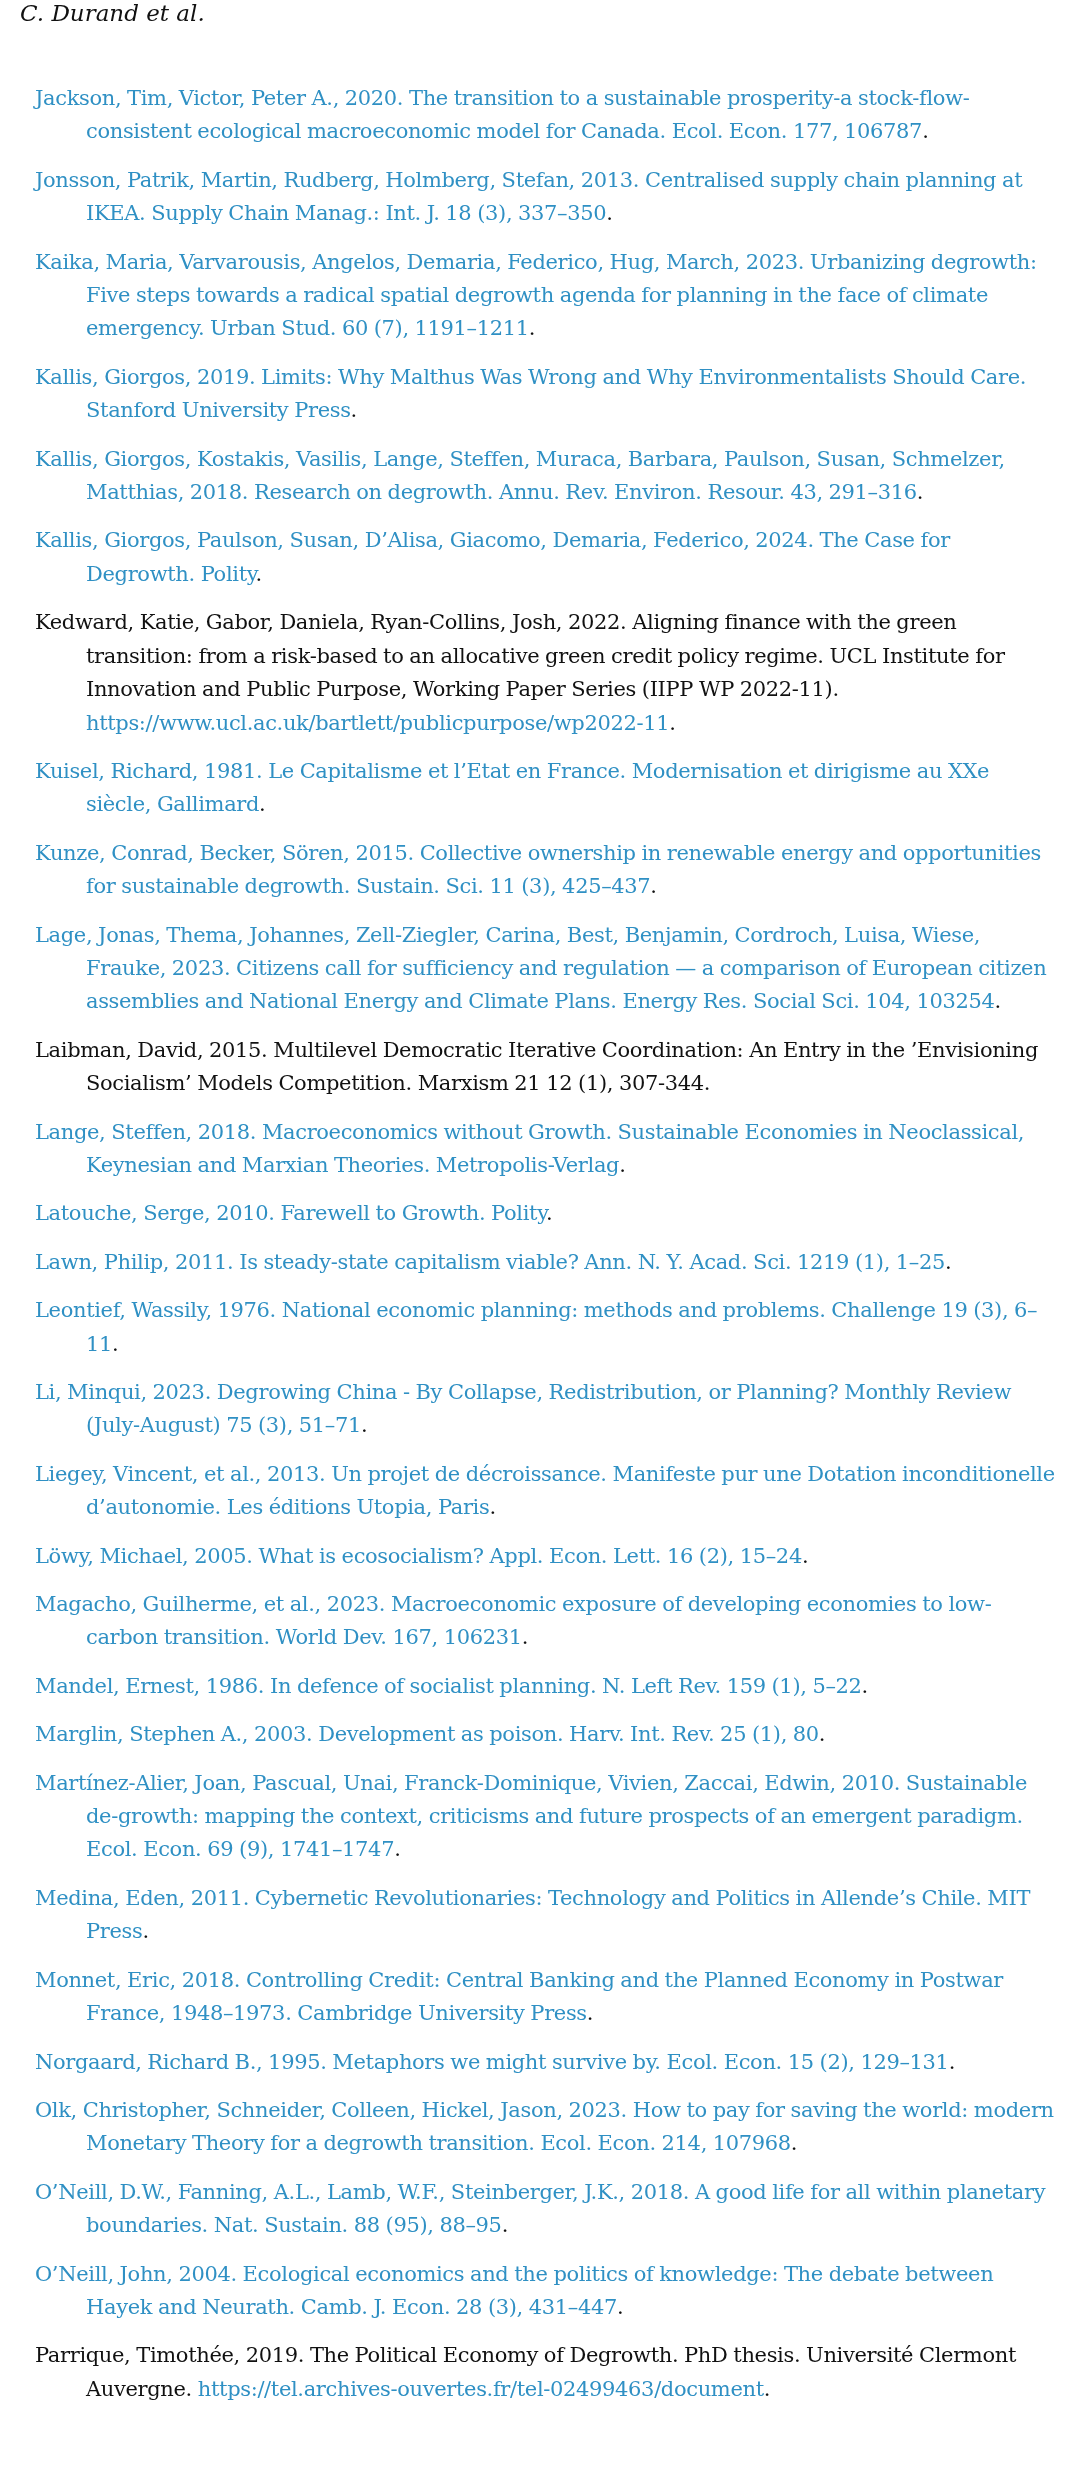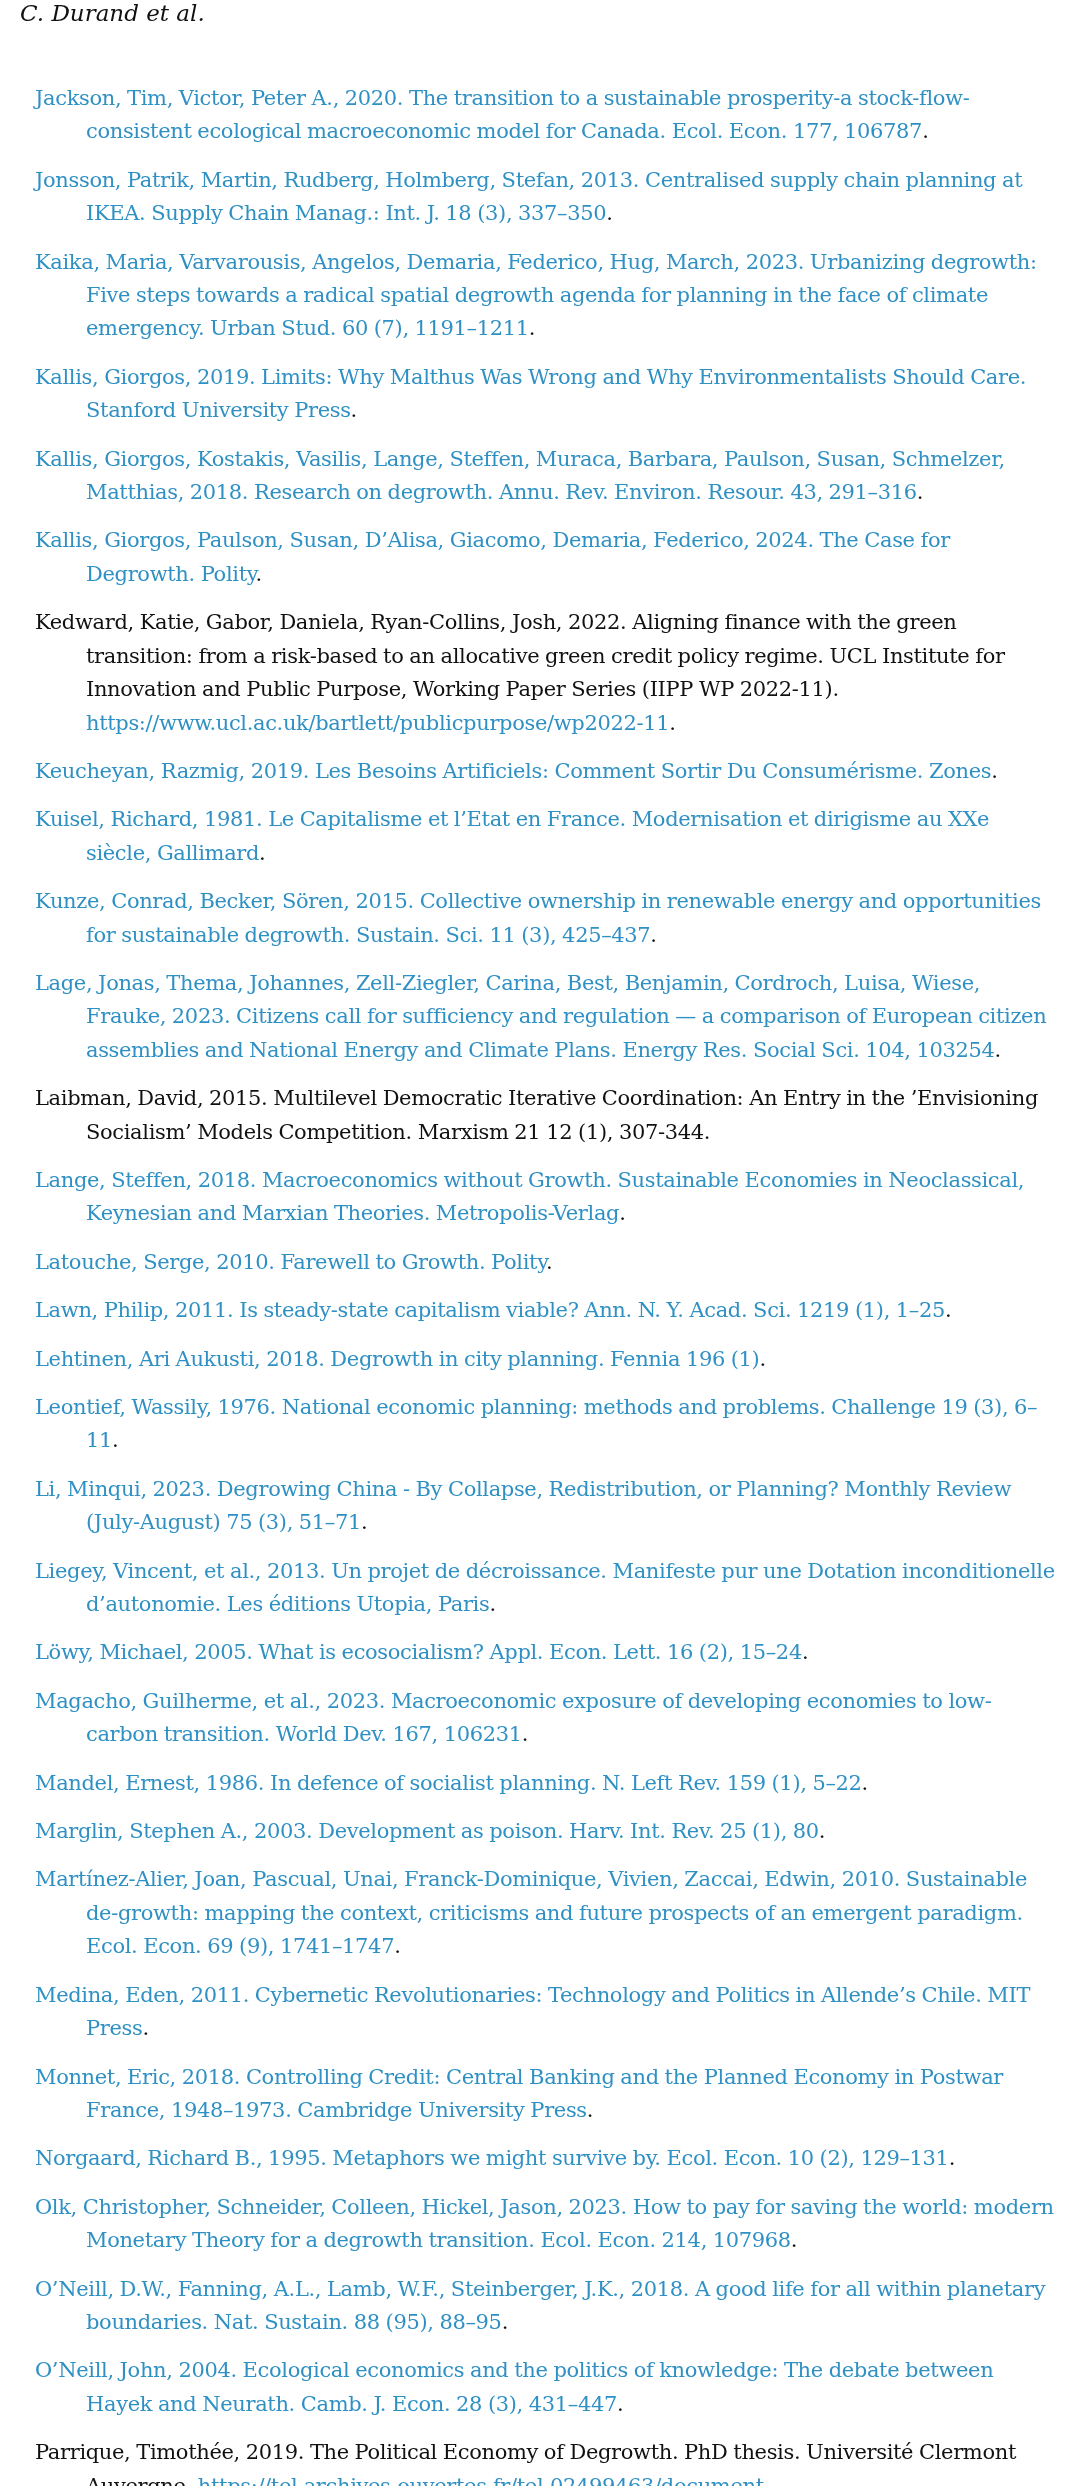--- a/index.html
+++ b/index.html
@@ -47,37 +47,35 @@
 <div class="running-head">C. Durand et al.</div>
 
 <ul class="ref-list" id="ref-list">
     <li class="ref"><a class="lnk">Jackson, Tim, Victor, Peter A., 2020. The transition to a sustainable prosperity-a stock-flow-consistent ecological macroeconomic model for Canada. Ecol. Econ. 177, 106787</a><span class="plain">.</span></li>
     <li class="ref"><a class="lnk">Jonsson, Patrik, Martin, Rudberg, Holmberg, Stefan, 2013. Centralised supply chain planning at IKEA. Supply Chain Manag.: Int. J. 18 (3), 337–350</a><span class="plain">.</span></li>
     <li class="ref"><a class="lnk">Kaika, Maria, Varvarousis, Angelos, Demaria, Federico, Hug, March, 2023. Urbanizing degrowth: Five steps towards a radical spatial degrowth agenda for planning in the face of climate emergency. Urban Stud. 60 (7), 1191–1211</a><span class="plain">.</span></li>
     <li class="ref"><a class="lnk">Kallis, Giorgos, 2019. Limits: Why Malthus Was Wrong and Why Environmentalists Should Care. Stanford University Press</a><span class="plain">.</span></li>
     <li class="ref"><a class="lnk">Kallis, Giorgos, Kostakis, Vasilis, Lange, Steffen, Muraca, Barbara, Paulson, Susan, Schmelzer, Matthias, 2018. Research on degrowth. Annu. Rev. Environ. Resour. 43, 291–316</a><span class="plain">.</span></li>
     <li class="ref"><a class="lnk">Kallis, Giorgos, Paulson, Susan, D’Alisa, Giacomo, Demaria, Federico, 2024. The Case for Degrowth. Polity</a><span class="plain">.</span></li>
     <li class="ref"><span class="plain">Kedward, Katie, Gabor, Daniela, Ryan-Collins, Josh, 2022. Aligning finance with the green transition: from a risk-based to an allocative green credit policy regime. UCL Institute for Innovation and Public Purpose, Working Paper Series (IIPP WP 2022-11). </span><a class="lnk">https://www.ucl.ac.uk/bartlett/publicpurpose/wp2022-11</a><span class="plain">.</span></li>
-    <li class="ref"><a class="lnk">Keucheyan, Razmig, 2019. Les Besoins Artificiels: Comment Sortir Du Consumérisme. Zones</a><span class="plain">.</span></li>
     <li class="ref"><a class="lnk">Kuisel, Richard, 1981. Le Capitalisme et l’Etat en France. Modernisation et dirigisme au XXe siècle, Gallimard</a><span class="plain">.</span></li>
     <li class="ref"><a class="lnk">Kunze, Conrad, Becker, Sören, 2015. Collective ownership in renewable energy and opportunities for sustainable degrowth. Sustain. Sci. 11 (3), 425–437</a><span class="plain">.</span></li>
     <li class="ref"><a class="lnk">Lage, Jonas, Thema, Johannes, Zell-Ziegler, Carina, Best, Benjamin, Cordroch, Luisa, Wiese, Frauke, 2023. Citizens call for sufficiency and regulation — a comparison of European citizen assemblies and National Energy and Climate Plans. Energy Res. Social Sci. 104, 103254</a><span class="plain">.</span></li>
     <li class="ref"><span class="plain">Laibman, David, 2015. Multilevel Democratic Iterative Coordination: An Entry in the ’Envisioning Socialism’ Models Competition. Marxism 21 12 (1), 307-344.</span><span class="plain"></span></li>
     <li class="ref"><a class="lnk">Lange, Steffen, 2018. Macroeconomics without Growth. Sustainable Economies in Neoclassical, Keynesian and Marxian Theories. Metropolis-Verlag</a><span class="plain">.</span></li>
     <li class="ref"><a class="lnk">Latouche, Serge, 2010. Farewell to Growth. Polity</a><span class="plain">.</span></li>
     <li class="ref"><a class="lnk">Lawn, Philip, 2011. Is steady-state capitalism viable? Ann. N. Y. Acad. Sci. 1219 (1), 1–25</a><span class="plain">.</span></li>
-    <li class="ref"><a class="lnk">Lehtinen, Ari Aukusti, 2018. Degrowth in city planning. Fennia 196 (1)</a><span class="plain">.</span></li>
     <li class="ref"><a class="lnk">Leontief, Wassily, 1976. National economic planning: methods and problems. Challenge 19 (3), 6–11</a><span class="plain">.</span></li>
     <li class="ref"><a class="lnk">Li, Minqui, 2023. Degrowing China - By Collapse, Redistribution, or Planning? Monthly Review (July-August) 75 (3), 51–71</a><span class="plain">.</span></li>
     <li class="ref"><a class="lnk">Liegey, Vincent, et al., 2013. Un projet de décroissance. Manifeste pur une Dotation inconditionelle d’autonomie. Les éditions Utopia, Paris</a><span class="plain">.</span></li>
     <li class="ref"><a class="lnk">Löwy, Michael, 2005. What is ecosocialism? Appl. Econ. Lett. 16 (2), 15–24</a><span class="plain">.</span></li>
     <li class="ref"><a class="lnk">Magacho, Guilherme, et al., 2023. Macroeconomic exposure of developing economies to low-carbon transition. World Dev. 167, 106231</a><span class="plain">.</span></li>
     <li class="ref"><a class="lnk">Mandel, Ernest, 1986. In defence of socialist planning. N. Left Rev. 159 (1), 5–22</a><span class="plain">.</span></li>
     <li class="ref"><a class="lnk">Marglin, Stephen A., 2003. Development as poison. Harv. Int. Rev. 25 (1), 80</a><span class="plain">.</span></li>
     <li class="ref"><a class="lnk">Martínez-Alier, Joan, Pascual, Unai, Franck-Dominique, Vivien, Zaccai, Edwin, 2010. Sustainable de-growth: mapping the context, criticisms and future prospects of an emergent paradigm. Ecol. Econ. 69 (9), 1741–1747</a><span class="plain">.</span></li>
     <li class="ref"><a class="lnk">Medina, Eden, 2011. Cybernetic Revolutionaries: Technology and Politics in Allende’s Chile. MIT Press</a><span class="plain">.</span></li>
     <li class="ref"><a class="lnk">Monnet, Eric, 2018. Controlling Credit: Central Banking and the Planned Economy in Postwar France, 1948–1973. Cambridge University Press</a><span class="plain">.</span></li>
-    <li class="ref"><a class="lnk">Norgaard, Richard B., 1995. Metaphors we might survive by. Ecol. Econ. 10 (2), 129–131</a><span class="plain">.</span></li>
+    <li class="ref"><a class="lnk">Norgaard, Richard B., 1995. Metaphors we might survive by. Ecol. Econ. 15 (2), 129–131</a><span class="plain">.</span></li>
     <li class="ref"><a class="lnk">Olk, Christopher, Schneider, Colleen, Hickel, Jason, 2023. How to pay for saving the world: modern Monetary Theory for a degrowth transition. Ecol. Econ. 214, 107968</a><span class="plain">.</span></li>
     <li class="ref"><a class="lnk">O’Neill, D.W., Fanning, A.L., Lamb, W.F., Steinberger, J.K., 2018. A good life for all within planetary boundaries. Nat. Sustain. 88 (95), 88–95</a><span class="plain">.</span></li>
     <li class="ref"><a class="lnk">O’Neill, John, 2004. Ecological economics and the politics of knowledge: The debate between Hayek and Neurath. Camb. J. Econ. 28 (3), 431–447</a><span class="plain">.</span></li>
     <li class="ref"><span class="plain">Parrique, Timothée, 2019. The Political Economy of Degrowth. PhD thesis. Université Clermont Auvergne. </span><a class="lnk">https://tel.archives-ouvertes.fr/tel-02499463/document</a><span class="plain">.</span></li>
   </ul>
 
 </body></html>

